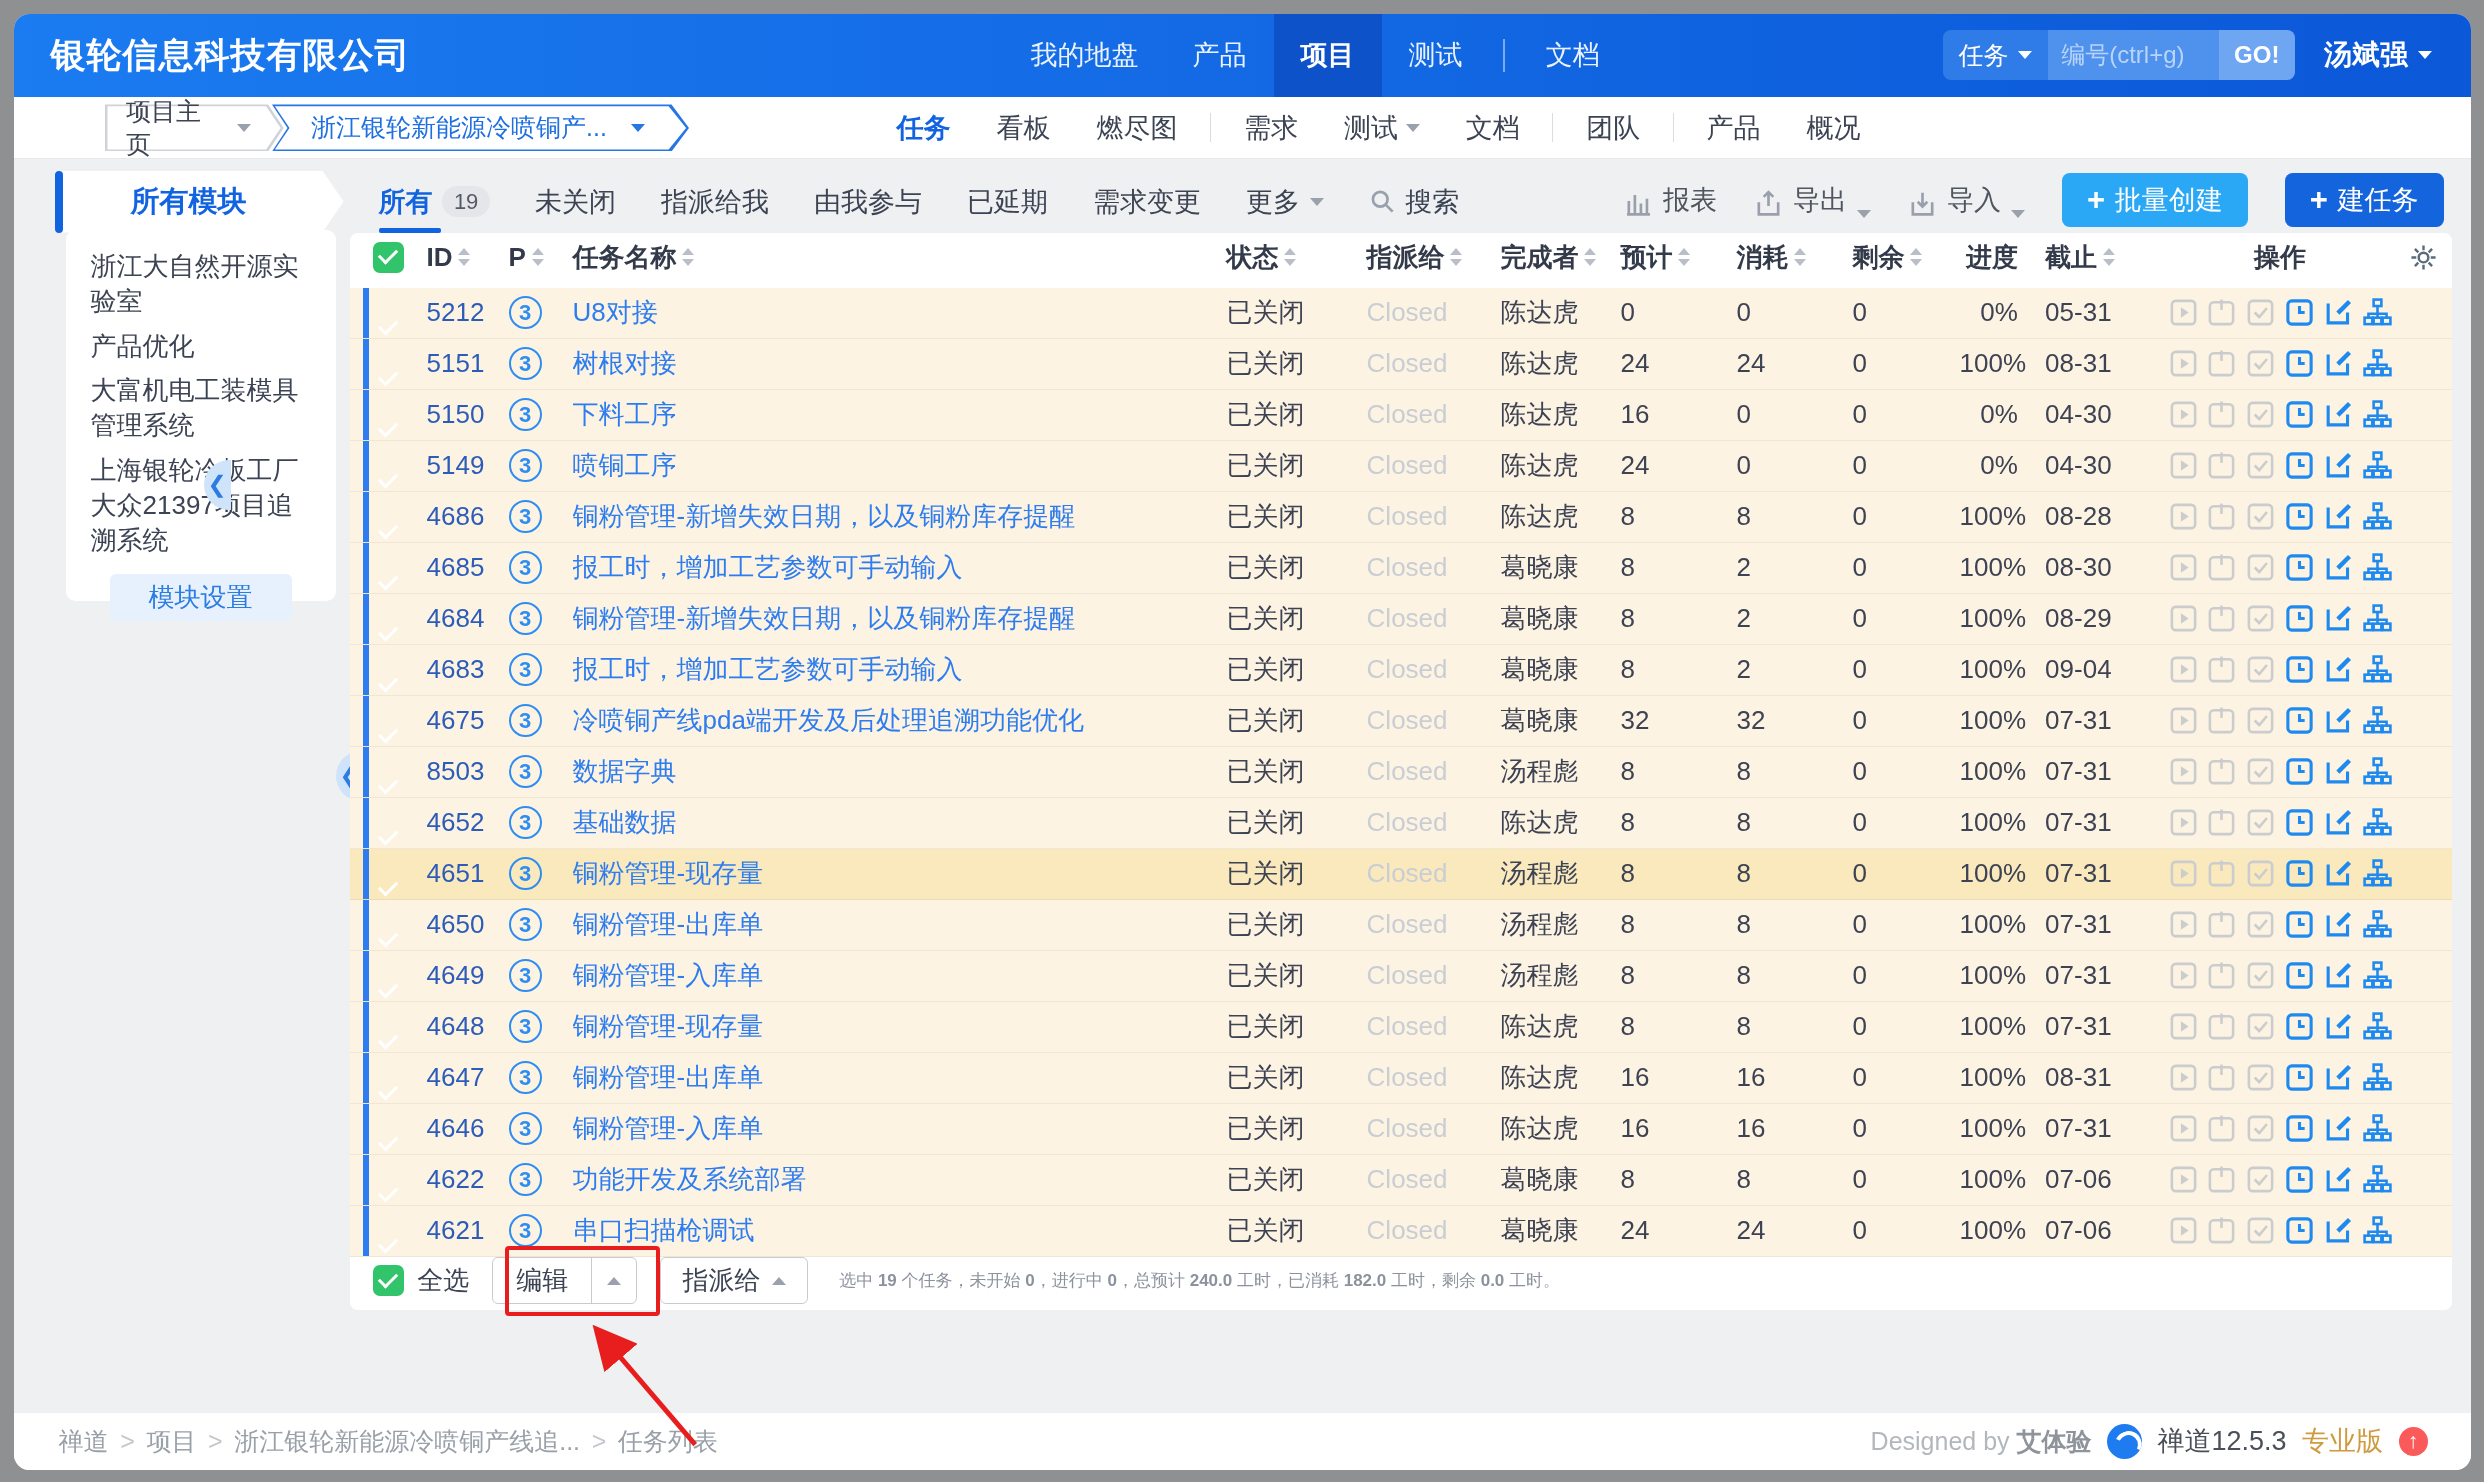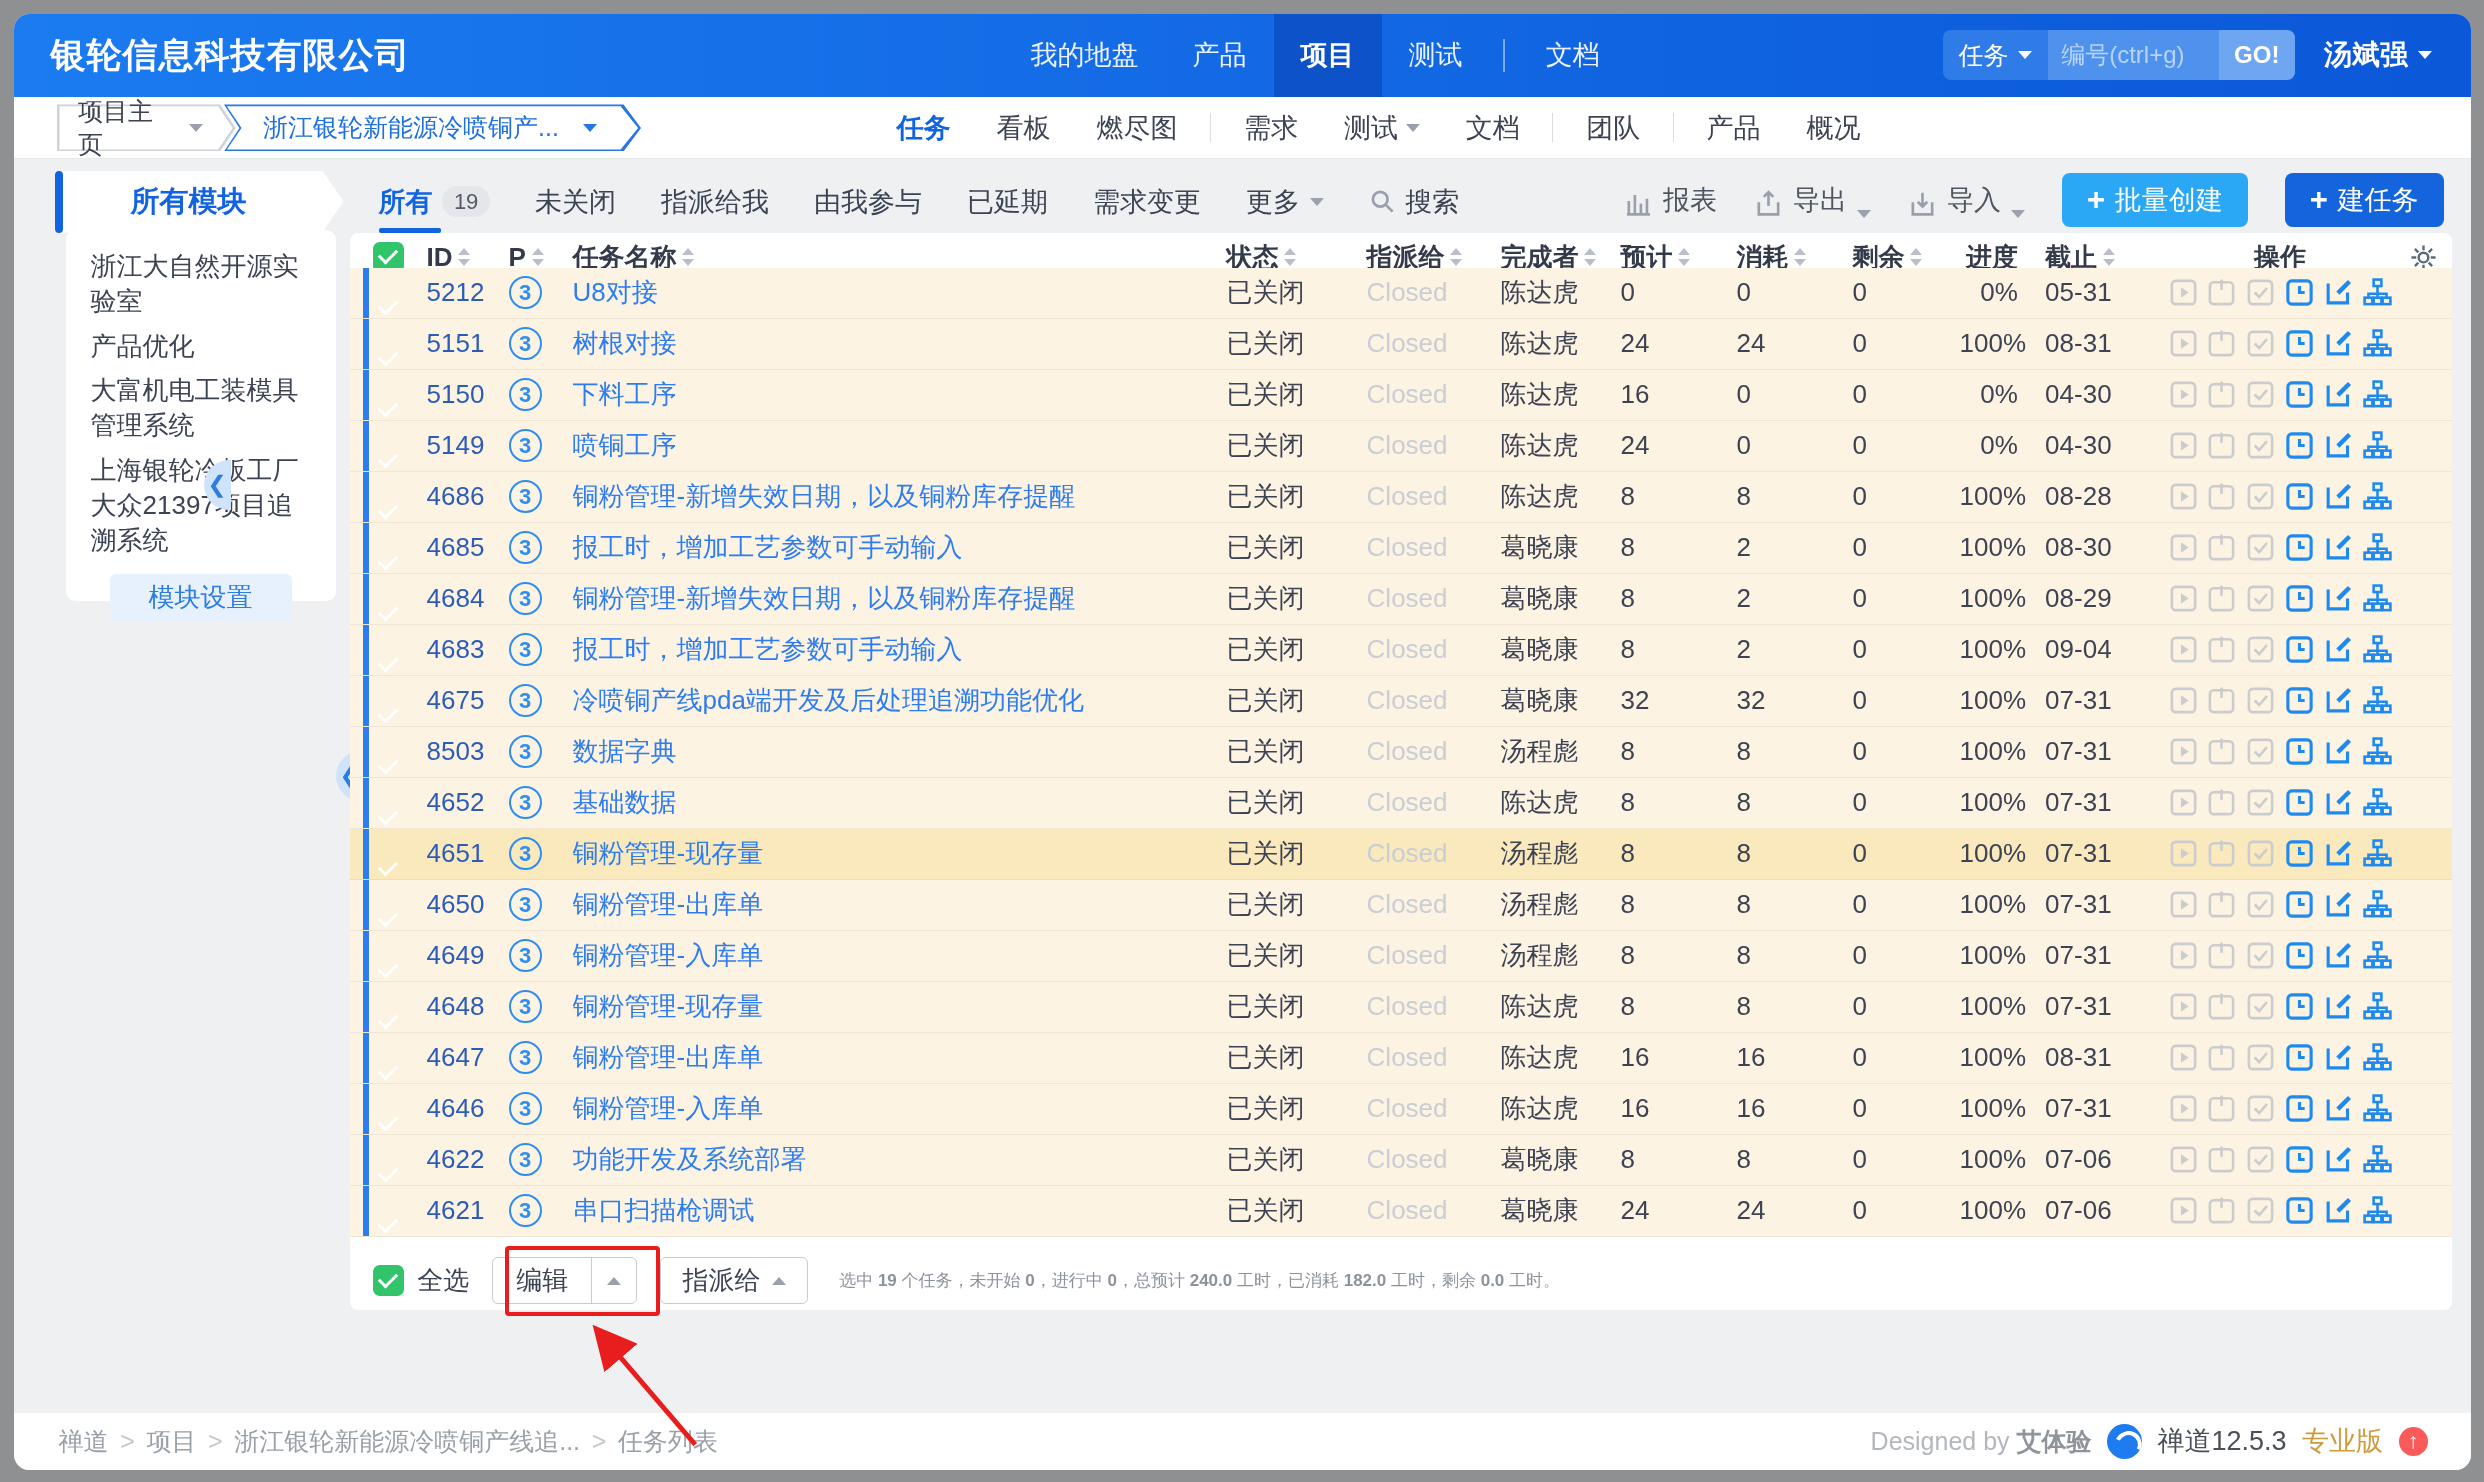--- a/index.html
+++ b/index.html
@@ -27,21 +27,21 @@
   .caret-down.blue { border-top-color:#2776e6; }
   .caret-up { width:0; height:0; border-left:7.8px solid transparent; border-right:7.8px solid transparent; border-bottom:8.7px solid #9aa1ad; display:inline-block; }
 
   
   .subheader { position:absolute; left:0; top:83px; width:100%; height:62px; background:#fff; border-bottom:1px solid #e6e8ea; }
   .crumbs { position:absolute; left:43px; top:7.8px; display:flex; align-items:center; }
   .crumb { position:relative; height:47px; }
   .crumb .shape-outer { position:absolute; inset:0; }
   .crumb .shape-inner { position:absolute; inset:1.9px 2.9px; background:#fff; }
   .crumb .lbl { position:relative; height:47px; display:flex; align-items:center; gap:11.6px; font-size:25px; padding:0 33px 0 21.3px; }
-  .crumb1 { width:179px; }
+  .crumb1 { width:179px;margin-left:48px; }
   .crumb1 .shape-outer { background:#cfd2d6; clip-path:polygon(0 0, calc(100% - 15.5px) 0, 100% 50%, calc(100% - 15.5px) 100%, 0 100%); }
   .crumb1 .shape-inner { clip-path:polygon(0 0, calc(100% - 14.6px) 0, 100% 50%, calc(100% - 14.6px) 100%, 0 100%); }
   .crumb1 .lbl { color:#3c4353; }
   .crumb2 { width:417px; margin-left:-11.6px; }
   .crumb2 .shape-outer { background:#2776e6; clip-path:polygon(0 0, calc(100% - 17.5px) 0, 100% 50%, calc(100% - 17.5px) 100%, 0 100%, 15.5px 50%); }
   .crumb2 .shape-inner { clip-path:polygon(0 0, calc(100% - 17.5px) 0, 100% 50%, calc(100% - 17.5px) 100%, 0 100%, 14.6px 50%); }
   .crumb2 .lbl { color:#1e6fe0; font-weight:normal; padding-left:39px;gap:24px; }
   .tabs { position:absolute; left:860px; top:0; height:62px; display:flex; align-items:center; }
   .tab { font-size:27px; color:#3c4353; padding:0 23px; display:flex; align-items:center; gap:7.8px; cursor:pointer; }
   .tab.on { color:#1263e0; font-weight:bold; }
@@ -78,21 +78,21 @@
 
   
   .panel { position:absolute; left:336px; top:219px; width:2102px; height:1077px; background:#fff; border-radius:7.8px; }
   .thead, .trow { display:grid; grid-template-columns:54px 82px 64px 654px 140px 134px 120px 116px 116px 107px 68px 136px 233px 54px; align-items:center; padding-left:23px; }
   .thead { height:49px; font-size:26px; font-weight:bold; color:#333a49; }
   .th { display:flex; align-items:center; gap:5.8px; cursor:pointer; }
   .sort { display:inline-flex; flex-direction:column; gap:3.9px; }
   .sort i { display:block; width:0; height:0; border-left:6.8px solid transparent; border-right:6.8px solid transparent; }
   .sort .up { border-bottom:7.8px solid #b9bec8; }
   .sort .dn { border-top:7.8px solid #b9bec8; }
-  .rows { position:absolute; left:0; top:35px; width:100%; }
+  .rows { position:absolute; left:0; top:55px; width:100%; }
   .trow { height:51px; background:#fcf3e2; position:relative; border-bottom:1px solid rgba(0,0,0,0.05); }
   .trow::before { content:""; position:absolute; left:13.6px; top:0; bottom:0; width:5.8px; background:#2e7df0; }
   .trow.hl { background:#f9e9bd; }
   .cbx { width:31px; height:31px; border-radius:6.8px; background:#32c46a; position:relative; cursor:pointer; }
   .cbx::after { content:""; position:absolute; left:6.8px; top:7.8px; width:14.6px; height:7.8px; border-left:3.9px solid #fff; border-bottom:3.9px solid #fff; transform:rotate(-45deg); }
   .cell-id { color:#2d5cb8; font-size:26px; cursor:pointer; }
   .pri { width:33px; height:33px; border:2.9px solid #2e8df2; border-radius:50%; color:#2e8df2; font-size:22px; font-weight:bold; display:flex; align-items:center; justify-content:center; }
   .cell-name { color:#2e7df0; font-size:26px; overflow:hidden; white-space:nowrap; text-overflow:ellipsis; padding-right:19.4px; cursor:pointer; }
   .cell-status { color:#3e4354; font-size:26px; }
   .cell-assigned { color:#c9cdd4; font-size:26px; }

